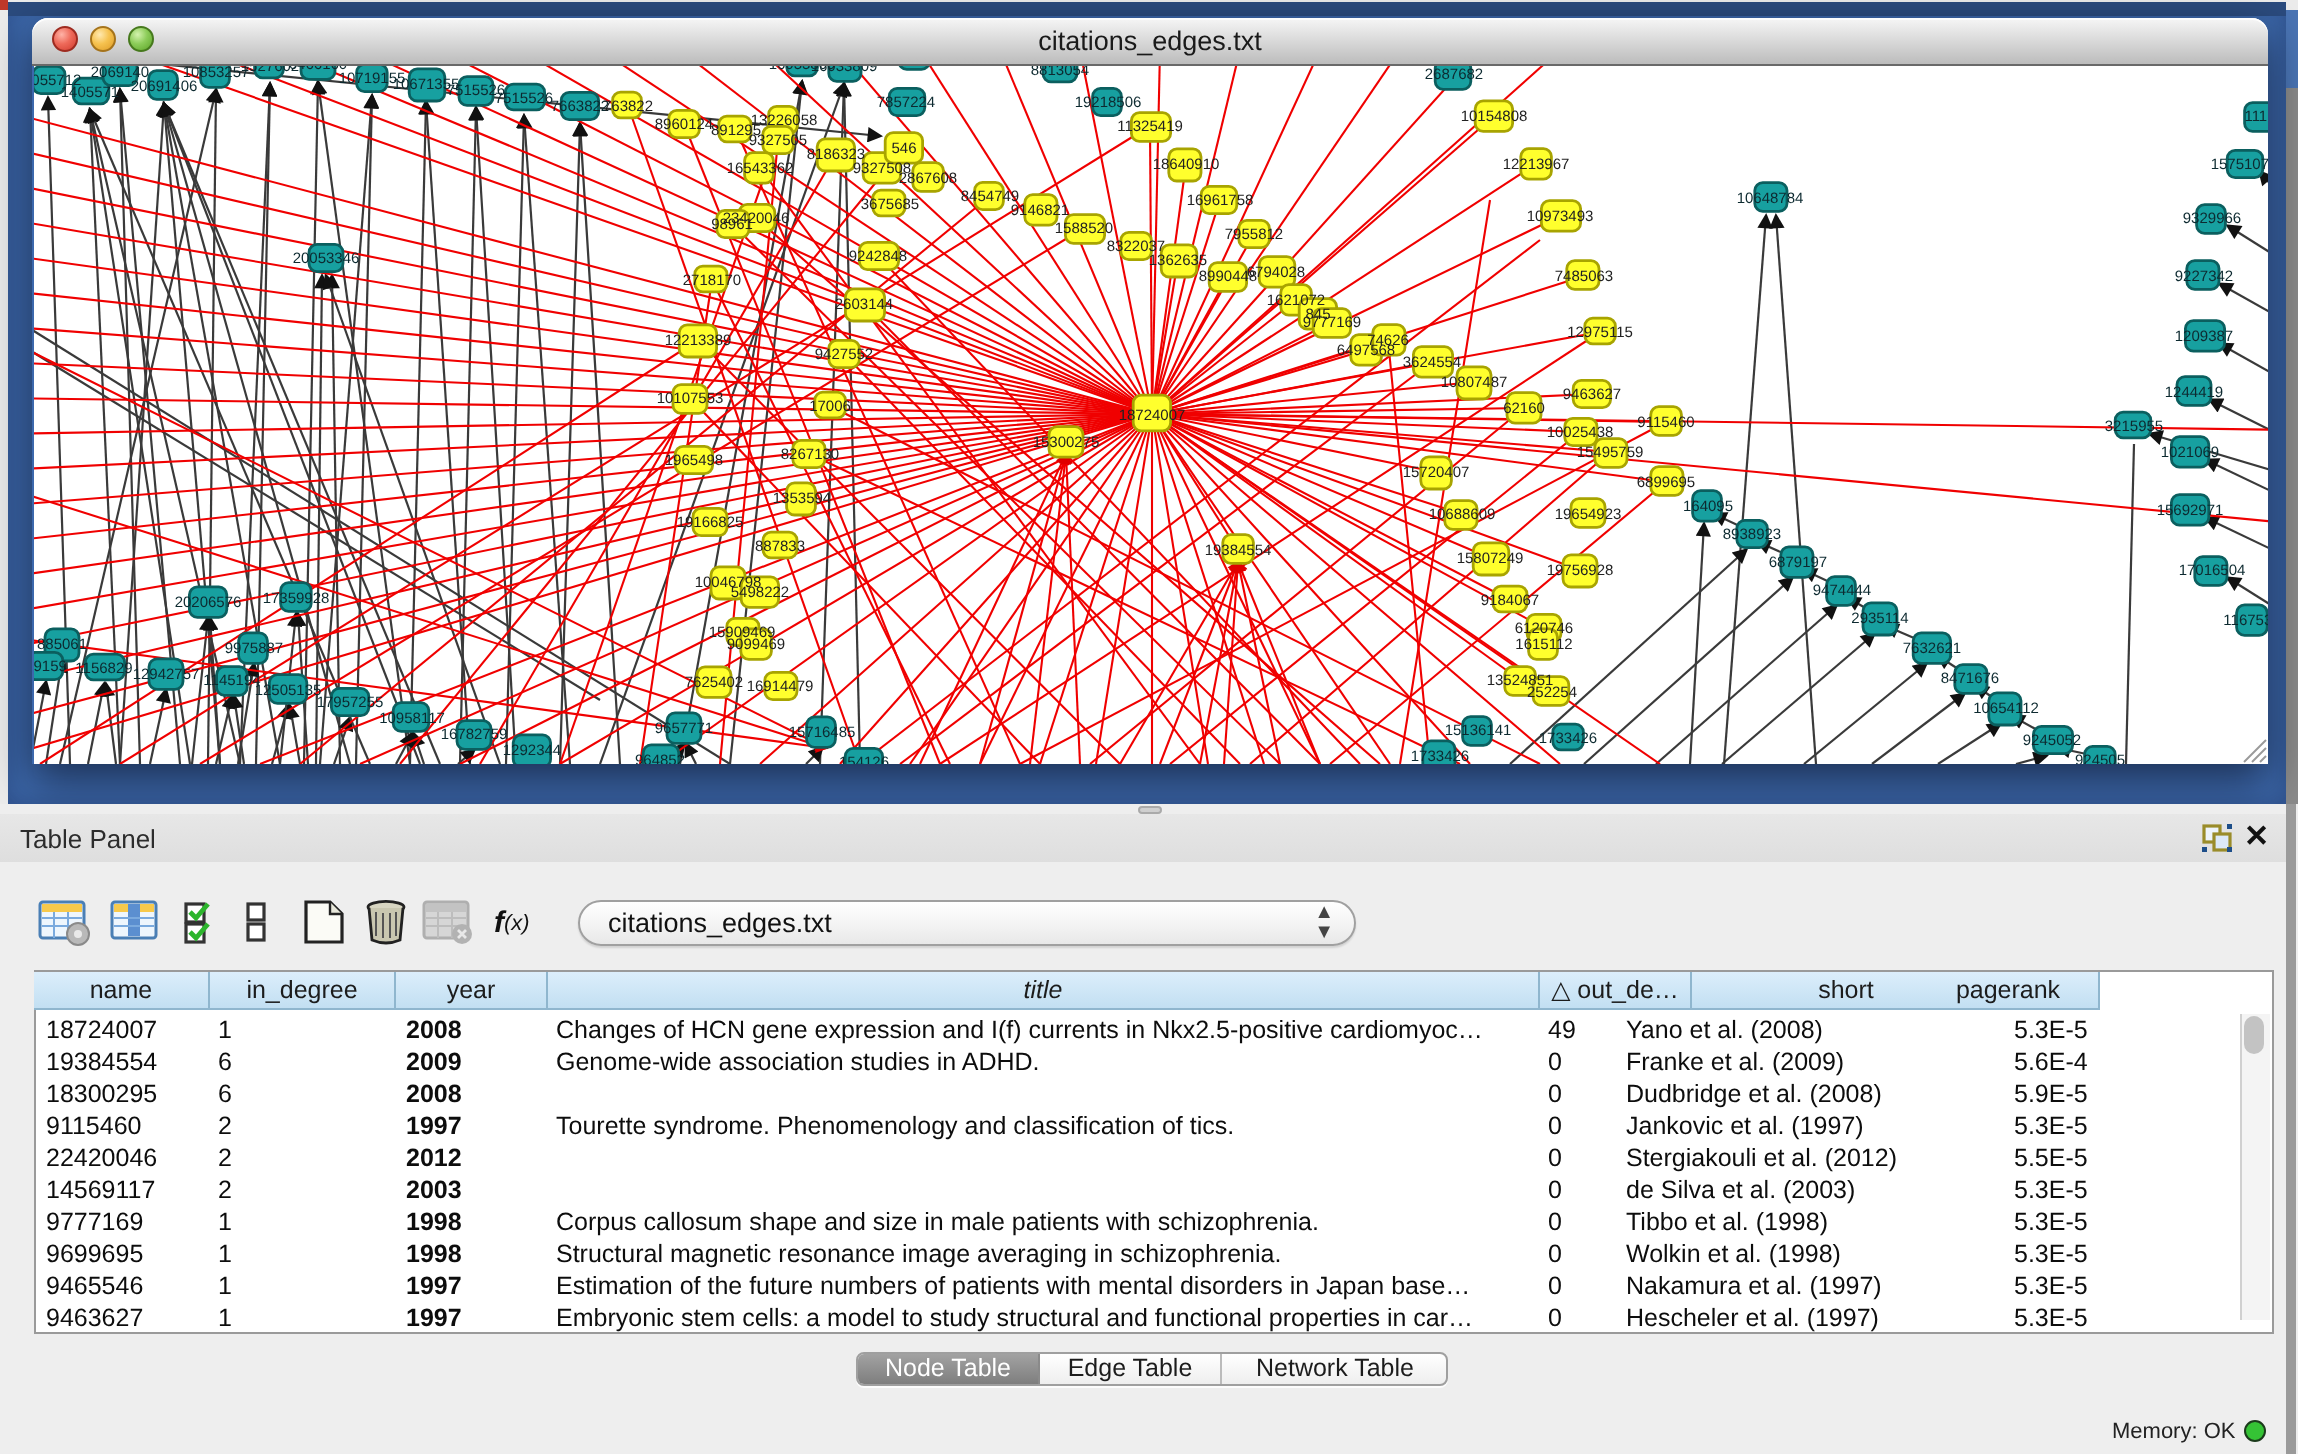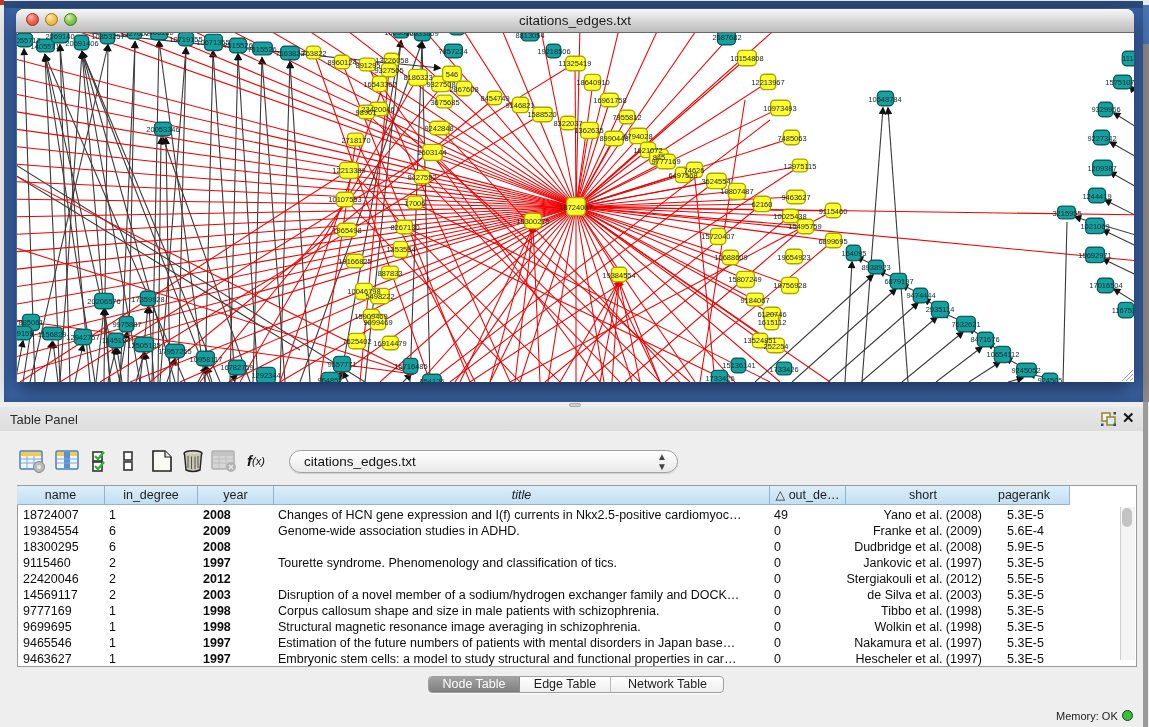--- a/index.html
+++ b/index.html
@@ -34,21 +34,21 @@
 background:linear-gradient(#ffffff,#f2f2f2 60%,#e8e8e8);box-shadow:0 1px 1px rgba(0,0,0,.12);}
 #combo span{position:absolute;left:14px;top:3px;font-size:13.5px;color:#111;}
 #combo .ud{position:absolute;right:10px;top:1px;font-size:10px;color:#444;line-height:10px;text-align:center;}
 
 #tbl{position:absolute;left:17px;top:485px;width:1120px;height:182px;background:#fff;border:1px solid #9a9a9a;}
 .th{position:absolute;top:486px;height:19px;background:linear-gradient(#dceefb,#c2dff2);border-right:1px solid #8fb6ce;
 border-bottom:1px solid #8fb6ce;font-size:12.5px;color:#1c1c1c;text-align:center;line-height:19px;}
 .tr{position:absolute;left:17px;width:1100px;height:16px;font-size:12.5px;color:#0d0d0d;white-space:nowrap;}
 .c{position:absolute;top:0;overflow:hidden;}
 .c0{left:6px;width:84px;} .c1{left:92px;width:90px;} .c2{left:186px;width:72px;font-weight:bold;}
-.c3{left:261px;width:492px;} .c4{left:757px;width:72px;} .c5{left:813px;width:152px;text-align:right;} .c6{left:990px;width:98px;}
+.c3{left:261px;width:492px;} .c4{left:757px;width:72px;} .c5{left:796px;width:152px;} .c6{left:990px;width:98px;}
 #vscroll{position:absolute;left:1120px;top:507px;width:15px;height:153px;background:#f4f4f4;border-left:1px solid #d0d0d0;}
 #vthumb{position:absolute;left:1122px;top:508px;width:10px;height:19px;border-radius:5px;background:#c3c3c3;}
 
 #tabs{position:absolute;left:428px;top:676px;width:296px;height:17px;border:1px solid #9f9f9f;border-radius:4px;
 background:linear-gradient(#ffffff,#eeeeee);box-shadow:0 1px 0 rgba(255,255,255,.8);}
 #seg1{position:absolute;left:429px;top:677px;width:91px;height:15px;background:linear-gradient(#a2a2a2,#7e7e7e);
 border-radius:3px 0 0 3px;border-right:1px solid #8a8a8a;color:#fff;}
 .seg{position:absolute;font-size:12.5px;text-align:center;line-height:15px;color:#1c1c1c;}
 #seg2{left:520px;top:677px;width:91px;border-right:1px solid #bbb;}
 #seg3{left:612px;top:677px;width:111px;}
@@ -664,21 +664,21 @@
     <span>citations_edges.txt</span>
     <div class="ud">▲<br>▼</div>
   </div>
 <div id="tbl"></div>
 <div class="th" style="left:17px;width:88px;">name</div>
 <div class="th" style="left:105px;width:93px;">in_degree</div>
 <div class="th" style="left:198px;width:76px;">year</div>
 <div class="th" style="left:274px;width:496px;font-style:italic;">title</div>
 <div class="th" style="left:770px;width:76px;">△ out_de…</div>
 <div class="th" style="left:846px;width:155px;">short</div>
-<div class="th" style="left:979px;width:91px;">pagerank</div>
+<div class="th" style="left:959px;width:91px;">pagerank</div>
 <div class="tr" style="top:508px">
 <span class="c c0">18724007</span>
     <span class="c c1">1</span>
     <span class="c c2">2008</span>
     <span class="c c3">Changes of HCN gene expression and I(f) currents in Nkx2.5-positive cardiomyoc…</span>
     <span class="c c4">49</span>
     <span class="c c5">Yano et al. (2008)</span>
     <span class="c c6">5.3E-5</span>
   </div>
 <div class="tr" style="top:524px">
@@ -712,21 +712,20 @@
     <span class="c c1">2</span>
     <span class="c c2">2012</span>
     <span class="c c4">0</span>
     <span class="c c5">Stergiakouli et al. (2012)</span>
     <span class="c c6">5.5E-5</span>
   </div>
 <div class="tr" style="top:588px">
 <span class="c c0">14569117</span>
     <span class="c c1">2</span>
     <span class="c c2">2003</span>
-    <span class="c c3">Disruption of a novel member of a sodium/hydrogen exchanger family and DOCK…</span>
     <span class="c c4">0</span>
     <span class="c c5">de Silva et al. (2003)</span>
     <span class="c c6">5.3E-5</span>
   </div>
 <div class="tr" style="top:604px">
 <span class="c c0">9777169</span>
     <span class="c c1">1</span>
     <span class="c c2">1998</span>
     <span class="c c3">Corpus callosum shape and size in male patients with schizophrenia.</span>
     <span class="c c4">0</span>

